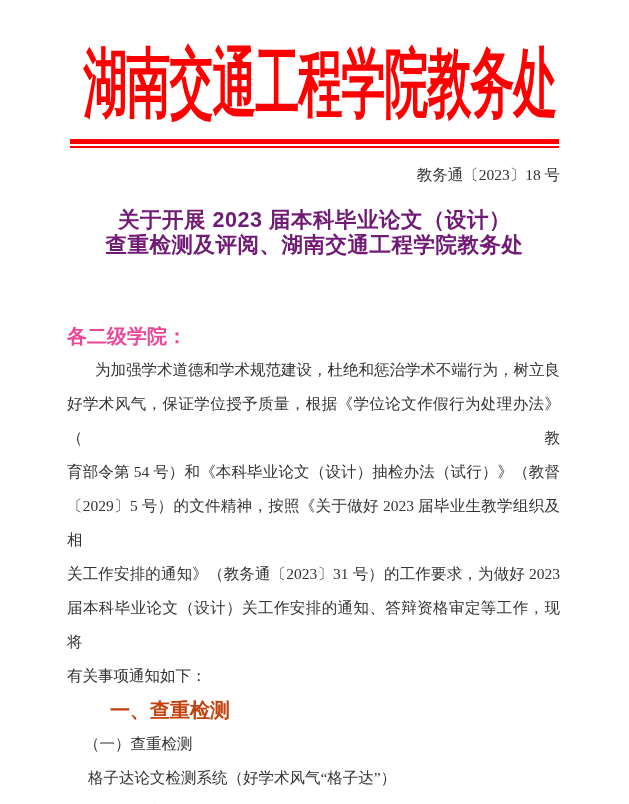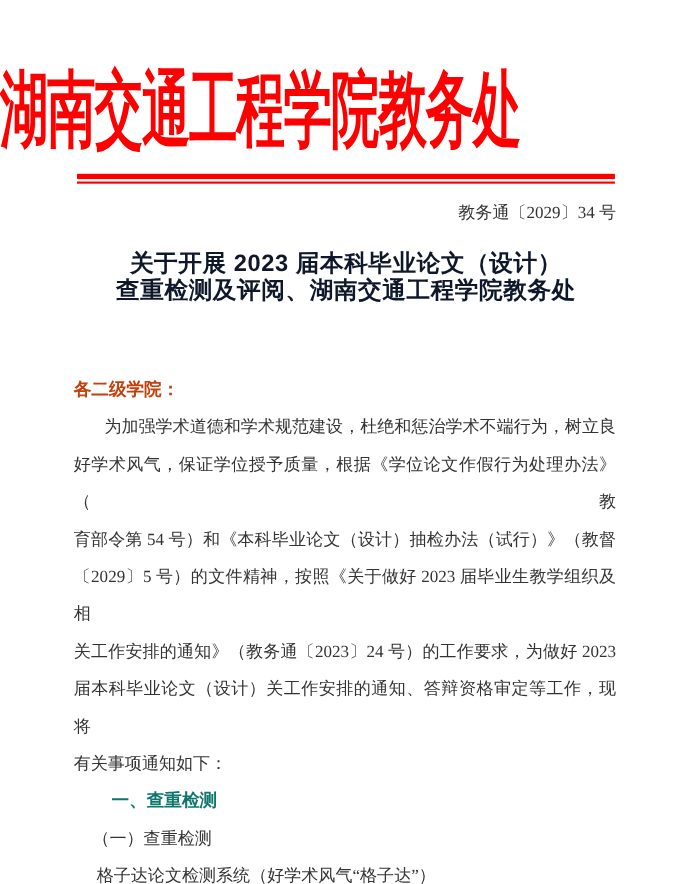--- a/index.html
+++ b/index.html
@@ -7,23 +7,24 @@
     position: relative;
     width: 629px;
     height: 804px;
     background: #ffffff;
     overflow: hidden;
     font-family: "Liberation Serif", serif;
     color: #333333;
   }
   
   .letterhead {
-    padding-top: 57px;
-    text-align: left;
+    padding-top: 38px;
+    text-align: center;
     height: 52px; 
+    margin-left: 11px;
   }
   .org-title {
     display: inline-block;
     font-family: "Liberation Sans", sans-serif;
     font-weight: bold;
     font-size: 44px;
     line-height: 52px;
     letter-spacing: -1px;
     color: #ff0000;
     transform: scaleY(1.72);
@@ -47,83 +48,83 @@
     color: #333333;
   }
   
   .notice-title {
     margin-top: 22px;
     text-align: center;
     font-family: "Liberation Sans", sans-serif;
     font-weight: bold;
     font-size: 21.5px;
     line-height: 25px;
-    color: #0f172a;
+    color: #701a75;
     letter-spacing: 0.5px;
   }
   
   .body {
     margin: 61px 69px 0 67px;
     font-size: 15.5px;
     line-height: 34px;
     color: #333333;
   }
   .salutation {
     font-family: "Liberation Sans", sans-serif;
     font-weight: bold;
-    font-size: 16px;
-    color: #c2410c;
+    font-size: 20px;
+    color: #ec4899;
   }
   .body-line {
     text-align: justify;
     text-align-last: justify;
   }
   .body-line.first { text-indent: 1.8em; }
   .body-line.last  { text-align-last: left; }
   .sec-heading {
     font-family: "Liberation Sans", sans-serif;
     font-weight: bold;
-    font-size: 16px;
-    color: #0f766e;
+    font-size: 20px;
+    color: #c2410c;
     text-indent: 2.15em;
   }
   .sub-heading { text-indent: 1.1em; }
   .item-line   { text-indent: 1.35em; }
 </style>
 </head>
 <body>
 
 <div class="page">
 
   <div class="letterhead">
     <span class="org-title">湖南交通工程学院教务处</span>
   </div>
 
   <div class="red-rule">
     <div class="bar-thick"></div>
     <div class="bar-gap"></div>
     <div class="bar-thin"></div>
   </div>
 
-  <div class="doc-number">教务通〔2029〕34 号</div>
+  <div class="doc-number">教务通〔2023〕18 号</div>
 
   <div class="notice-title">
     <div>关于开展 2023 届本科毕业论文（设计）</div>
     <div>查重检测及评阅、湖南交通工程学院教务处</div>
   </div>
 
   <div class="body">
     <div class="salutation">各二级学院：</div>
 
     <div>
         <div class="body-line first">为加强学术道德和学术规范建设，杜绝和惩治学术不端行为，树立良</div>
         <div class="body-line">好学术风气，保证学位授予质量，根据《学位论文作假行为处理办法》（教</div>
         <div class="body-line">育部令第 54 号）和《本科毕业论文（设计）抽检办法（试行）》（教督</div>
         <div class="body-line">〔2029〕5 号）的文件精神，按照《关于做好 2023 届毕业生教学组织及相</div>
-        <div class="body-line">关工作安排的通知》（教务通〔2023〕24 号）的工作要求，为做好 2023</div>
+        <div class="body-line">关工作安排的通知》（教务通〔2023〕31 号）的工作要求，为做好 2023</div>
         <div class="body-line">届本科毕业论文（设计）关工作安排的通知、答辩资格审定等工作，现将</div>
         <div class="body-line last">有关事项通知如下：</div>
       </div>
 
     <div class="sec-heading">一、查重检测</div>
 
     <div class="sub-heading">（一）查重检测</div>
 
     <div class="item-line">格子达论文检测系统（好学术风气“格子达”）</div>
 

